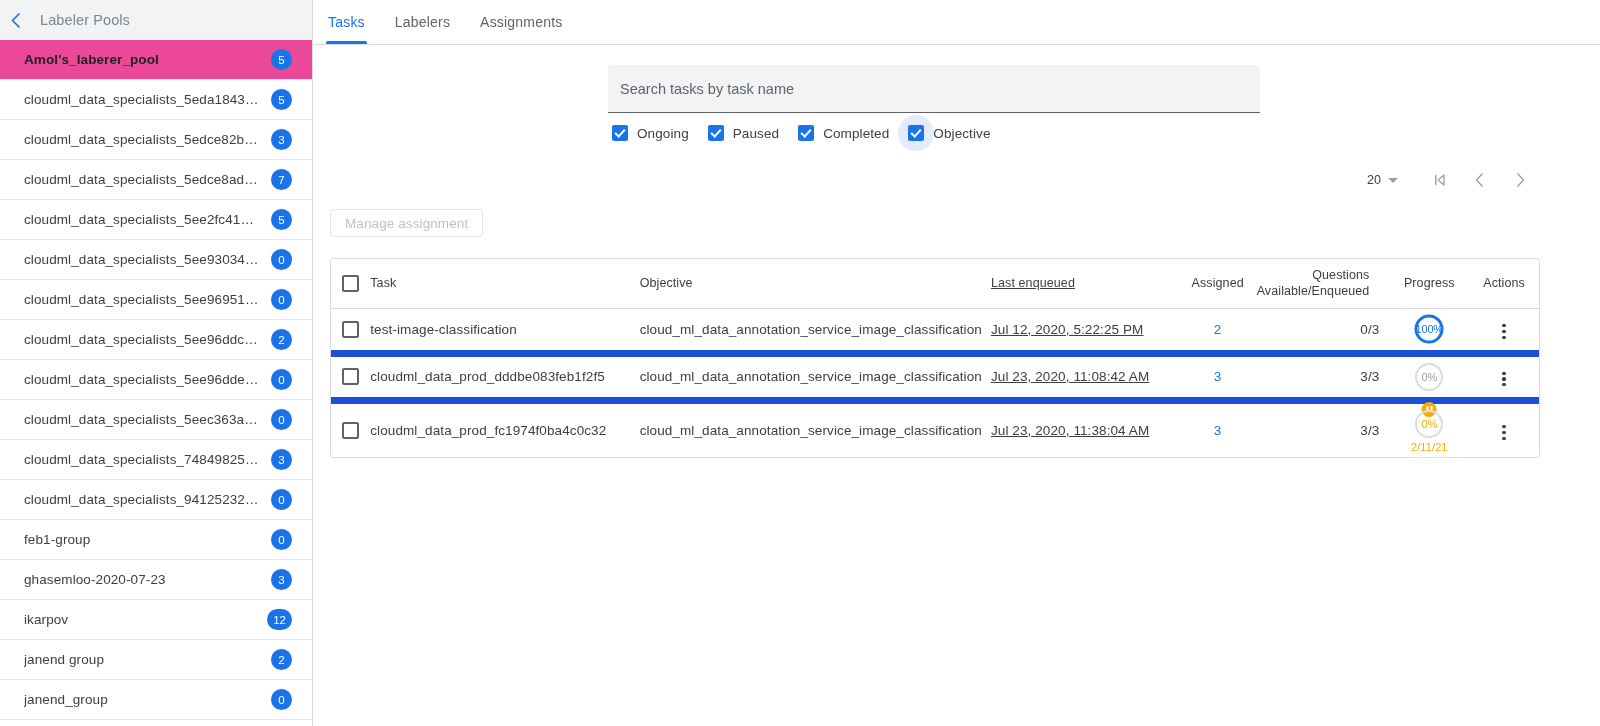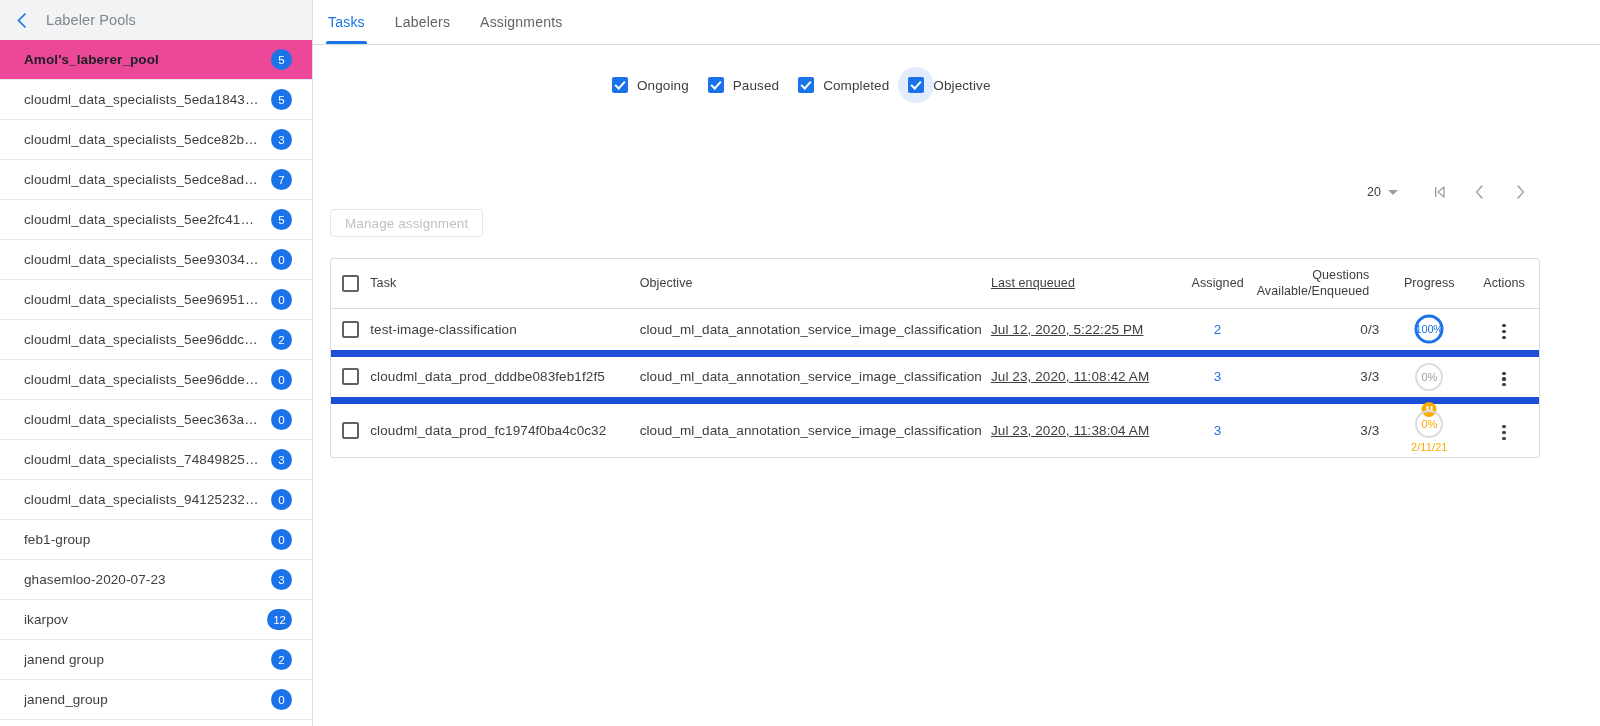--- a/index.html
+++ b/index.html
@@ -27,21 +27,21 @@
     border-right: 1px solid #dadce0;
     position: relative;
     overflow: hidden;
     flex: 0 0 313px;
   }
   .sidebar-header {
     height: 40px;
     background: #f1f3f4;
     display: flex;
     align-items: center;
-    padding-left: 10px;
+    padding-left: 4px;
     gap: 14px;
   }
   .back-chevron {
     width: 22px;
     height: 22px;
     display: flex;
     align-items: center;
     justify-content: center;
     cursor: pointer;
   }
@@ -208,21 +208,21 @@
     font-size: 13.5px;
     color: #3c4043;
     letter-spacing: .1px;
     z-index: 1;
   }
 
   
   .pagination {
     position: absolute;
     right: 60px;
-    top: 172px;
+    top: 160px;
     display: flex;
     align-items: center;
     gap: 0;
   }
   .page-size {
     display: flex;
     align-items: center;
     gap: 7px;
     cursor: pointer;
     margin-right: 22px;
@@ -465,20 +465,23 @@
 
   <section class="main">
 
     <nav class="tabbar" id="tabbar">
         <button class="tab active">Tasks</button>
         <button class="tab">Labelers</button>
         <button class="tab">Assignments</button>
       </nav>
 
     <div class="search-wrap">
+      <div class="search-box">
+        <input class="search-input" type="text" placeholder="Search tasks by task name" style="">
+      </div>
       <div class="filters" id="filters">
           <div class="filter">
             <span class="cb"></span>
             <span class="filter-label">Ongoing</span>
           </div>
           <div class="filter">
             <span class="cb"></span>
             <span class="filter-label">Paused</span>
           </div>
           <div class="filter">

